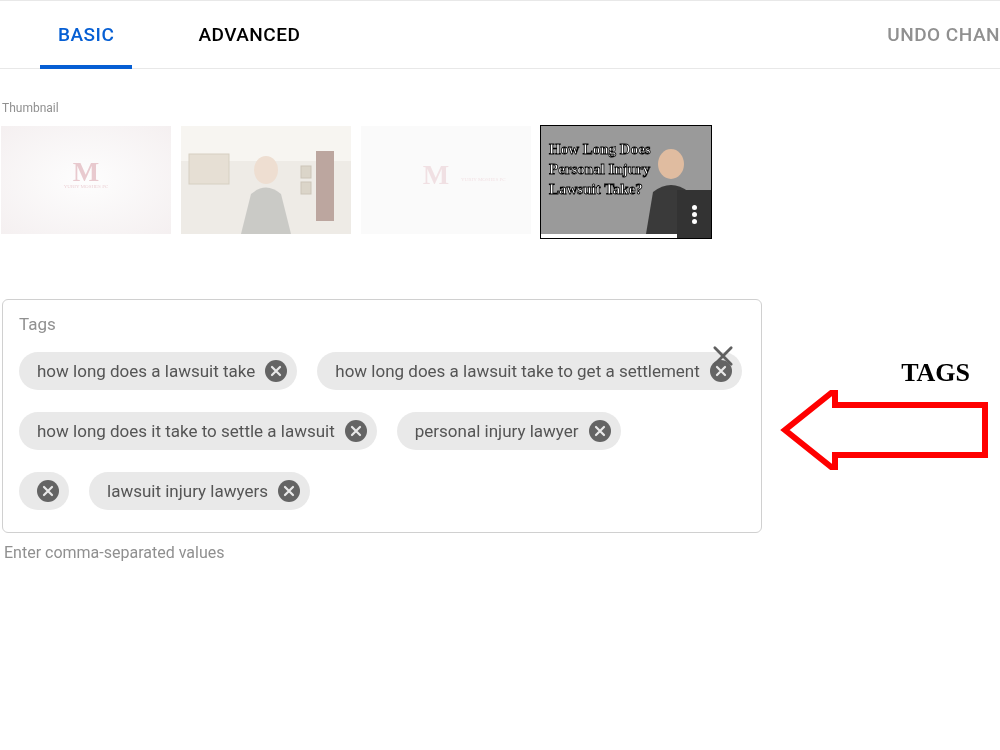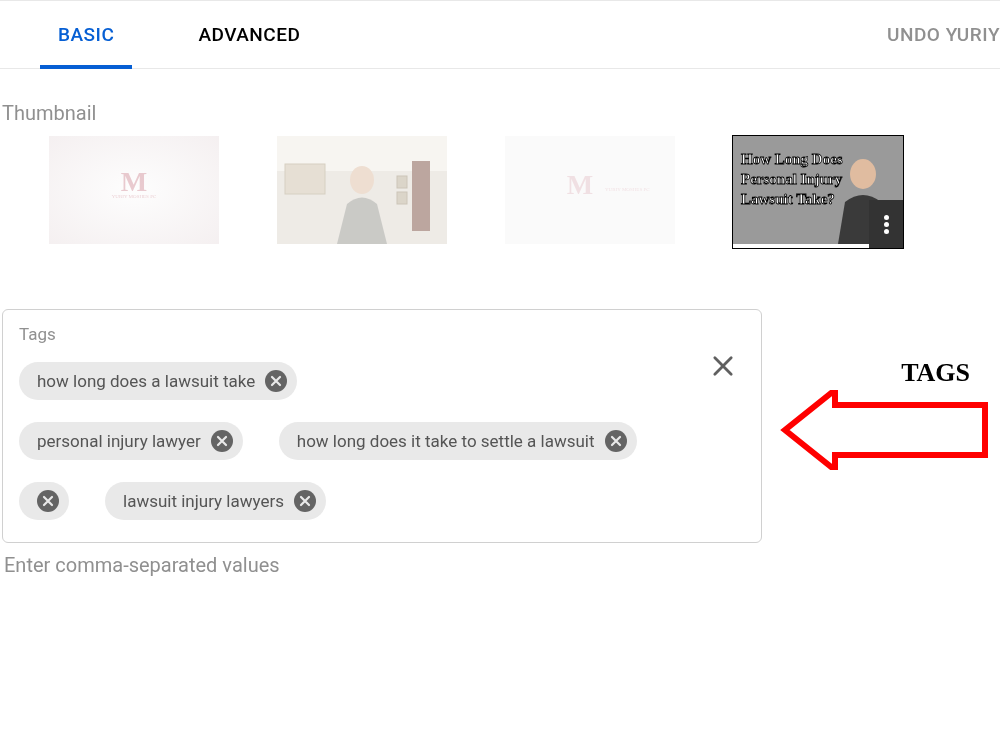--- a/index.html
+++ b/index.html
@@ -55,32 +55,31 @@
     white-space: nowrap;
   }
   .divider2 {
     height: 1px;
     background: #e8e8e8;
     width: 100%;
   }
 
   .thumb-label {
     color: #909090;
-    font-size: 20px;
+    font-size: 12px;
     padding: 32px 0 10px 2px;
   }
 
   .thumb-row {
     display: flex;
     gap: 8px;
   }
   .thumb {
     position: relative;
     border: 1px solid transparent;
-    margin-left: 48px;
   }
   .thumb.selected {
     border: 1px solid #000;
   }
   .thumb-options {
     position: absolute;
     right: 0;
     bottom: 0;
     width: 34px;
     height: 48px;
@@ -107,21 +106,21 @@
     font-size: 17px;
     margin-bottom: 18px;
   }
   .tags-rows {
     display: flex;
     flex-direction: column;
     gap: 22px;
   }
   .tag-row {
     display: flex;
-    gap: 36px;
+    gap: 20px;
     flex-wrap: nowrap;
   }
   .tag {
     display: inline-flex;
     align-items: center;
     background: #e9e9e9;
     border-radius: 24px;
     padding: 8px 10px 8px 18px;
     gap: 10px;
     color: #555;
@@ -138,21 +137,21 @@
   .tag-x svg { display: block; }
   .clear-all {
     position: absolute;
     top: 42px;
     right: 24px;
     cursor: pointer;
     color: #555;
   }
   .helper {
     color: #909090;
-    font-size: 20px;
+    font-size: 16px;
     padding: 10px 0 0 2px;
   }
 
   
   .anno-label {
     position: absolute;
     right: 30px;
     top: 358px;
     font-family: "Times New Roman", serif;
     font-weight: 700;
@@ -168,21 +167,21 @@
 </head>
 <body>
 
 <div class="top-divider"></div>
 
 <div class="header-row">
   <div class="tabs">
     <div class="tab active">BASIC</div>
     <div class="tab">ADVANCED</div>
   </div>
-  <div class="undo">UNDO YURIY</div>
+  <div class="undo">UNDO CHAN</div>
 </div>
 
 <div class="divider2"></div>
 
 <div class="thumb-label">Thumbnail</div>
 
 <div class="thumb-row">
 
   <div class="thumb">
     <svg width="170" height="108" viewBox="0 0 170 108">
@@ -252,32 +251,40 @@
     <div class="tags-rows" id="tags-rows">
         <div class="tag-row">
           <span class="tag">
             <span>how long does a lawsuit take</span>
             <span class="tag-x">
               <svg width="12" height="12" viewBox="0 0 12 12">
                 <path d="M2 2 L10 10 M10 2 L2 10" stroke="#e9e9e9" stroke-width="2.2" stroke-linecap="round"></path>
               </svg>
             </span>
           </span>
+          <span class="tag">
+            <span>how long does a lawsuit take to get a settlement</span>
+            <span class="tag-x">
+              <svg width="12" height="12" viewBox="0 0 12 12">
+                <path d="M2 2 L10 10 M10 2 L2 10" stroke="#e9e9e9" stroke-width="2.2" stroke-linecap="round"></path>
+              </svg>
+            </span>
+          </span>
         </div>
         <div class="tag-row">
           <span class="tag">
+            <span>how long does it take to settle a lawsuit</span>
+            <span class="tag-x">
+              <svg width="12" height="12" viewBox="0 0 12 12">
+                <path d="M2 2 L10 10 M10 2 L2 10" stroke="#e9e9e9" stroke-width="2.2" stroke-linecap="round"></path>
+              </svg>
+            </span>
+          </span>
+          <span class="tag">
             <span>personal injury lawyer</span>
-            <span class="tag-x">
-              <svg width="12" height="12" viewBox="0 0 12 12">
-                <path d="M2 2 L10 10 M10 2 L2 10" stroke="#e9e9e9" stroke-width="2.2" stroke-linecap="round"></path>
-              </svg>
-            </span>
-          </span>
-          <span class="tag">
-            <span>how long does it take to settle a lawsuit</span>
             <span class="tag-x">
               <svg width="12" height="12" viewBox="0 0 12 12">
                 <path d="M2 2 L10 10 M10 2 L2 10" stroke="#e9e9e9" stroke-width="2.2" stroke-linecap="round"></path>
               </svg>
             </span>
           </span>
         </div>
         <div class="tag-row">
           <span class="tag">
             <span class="tag-x">

